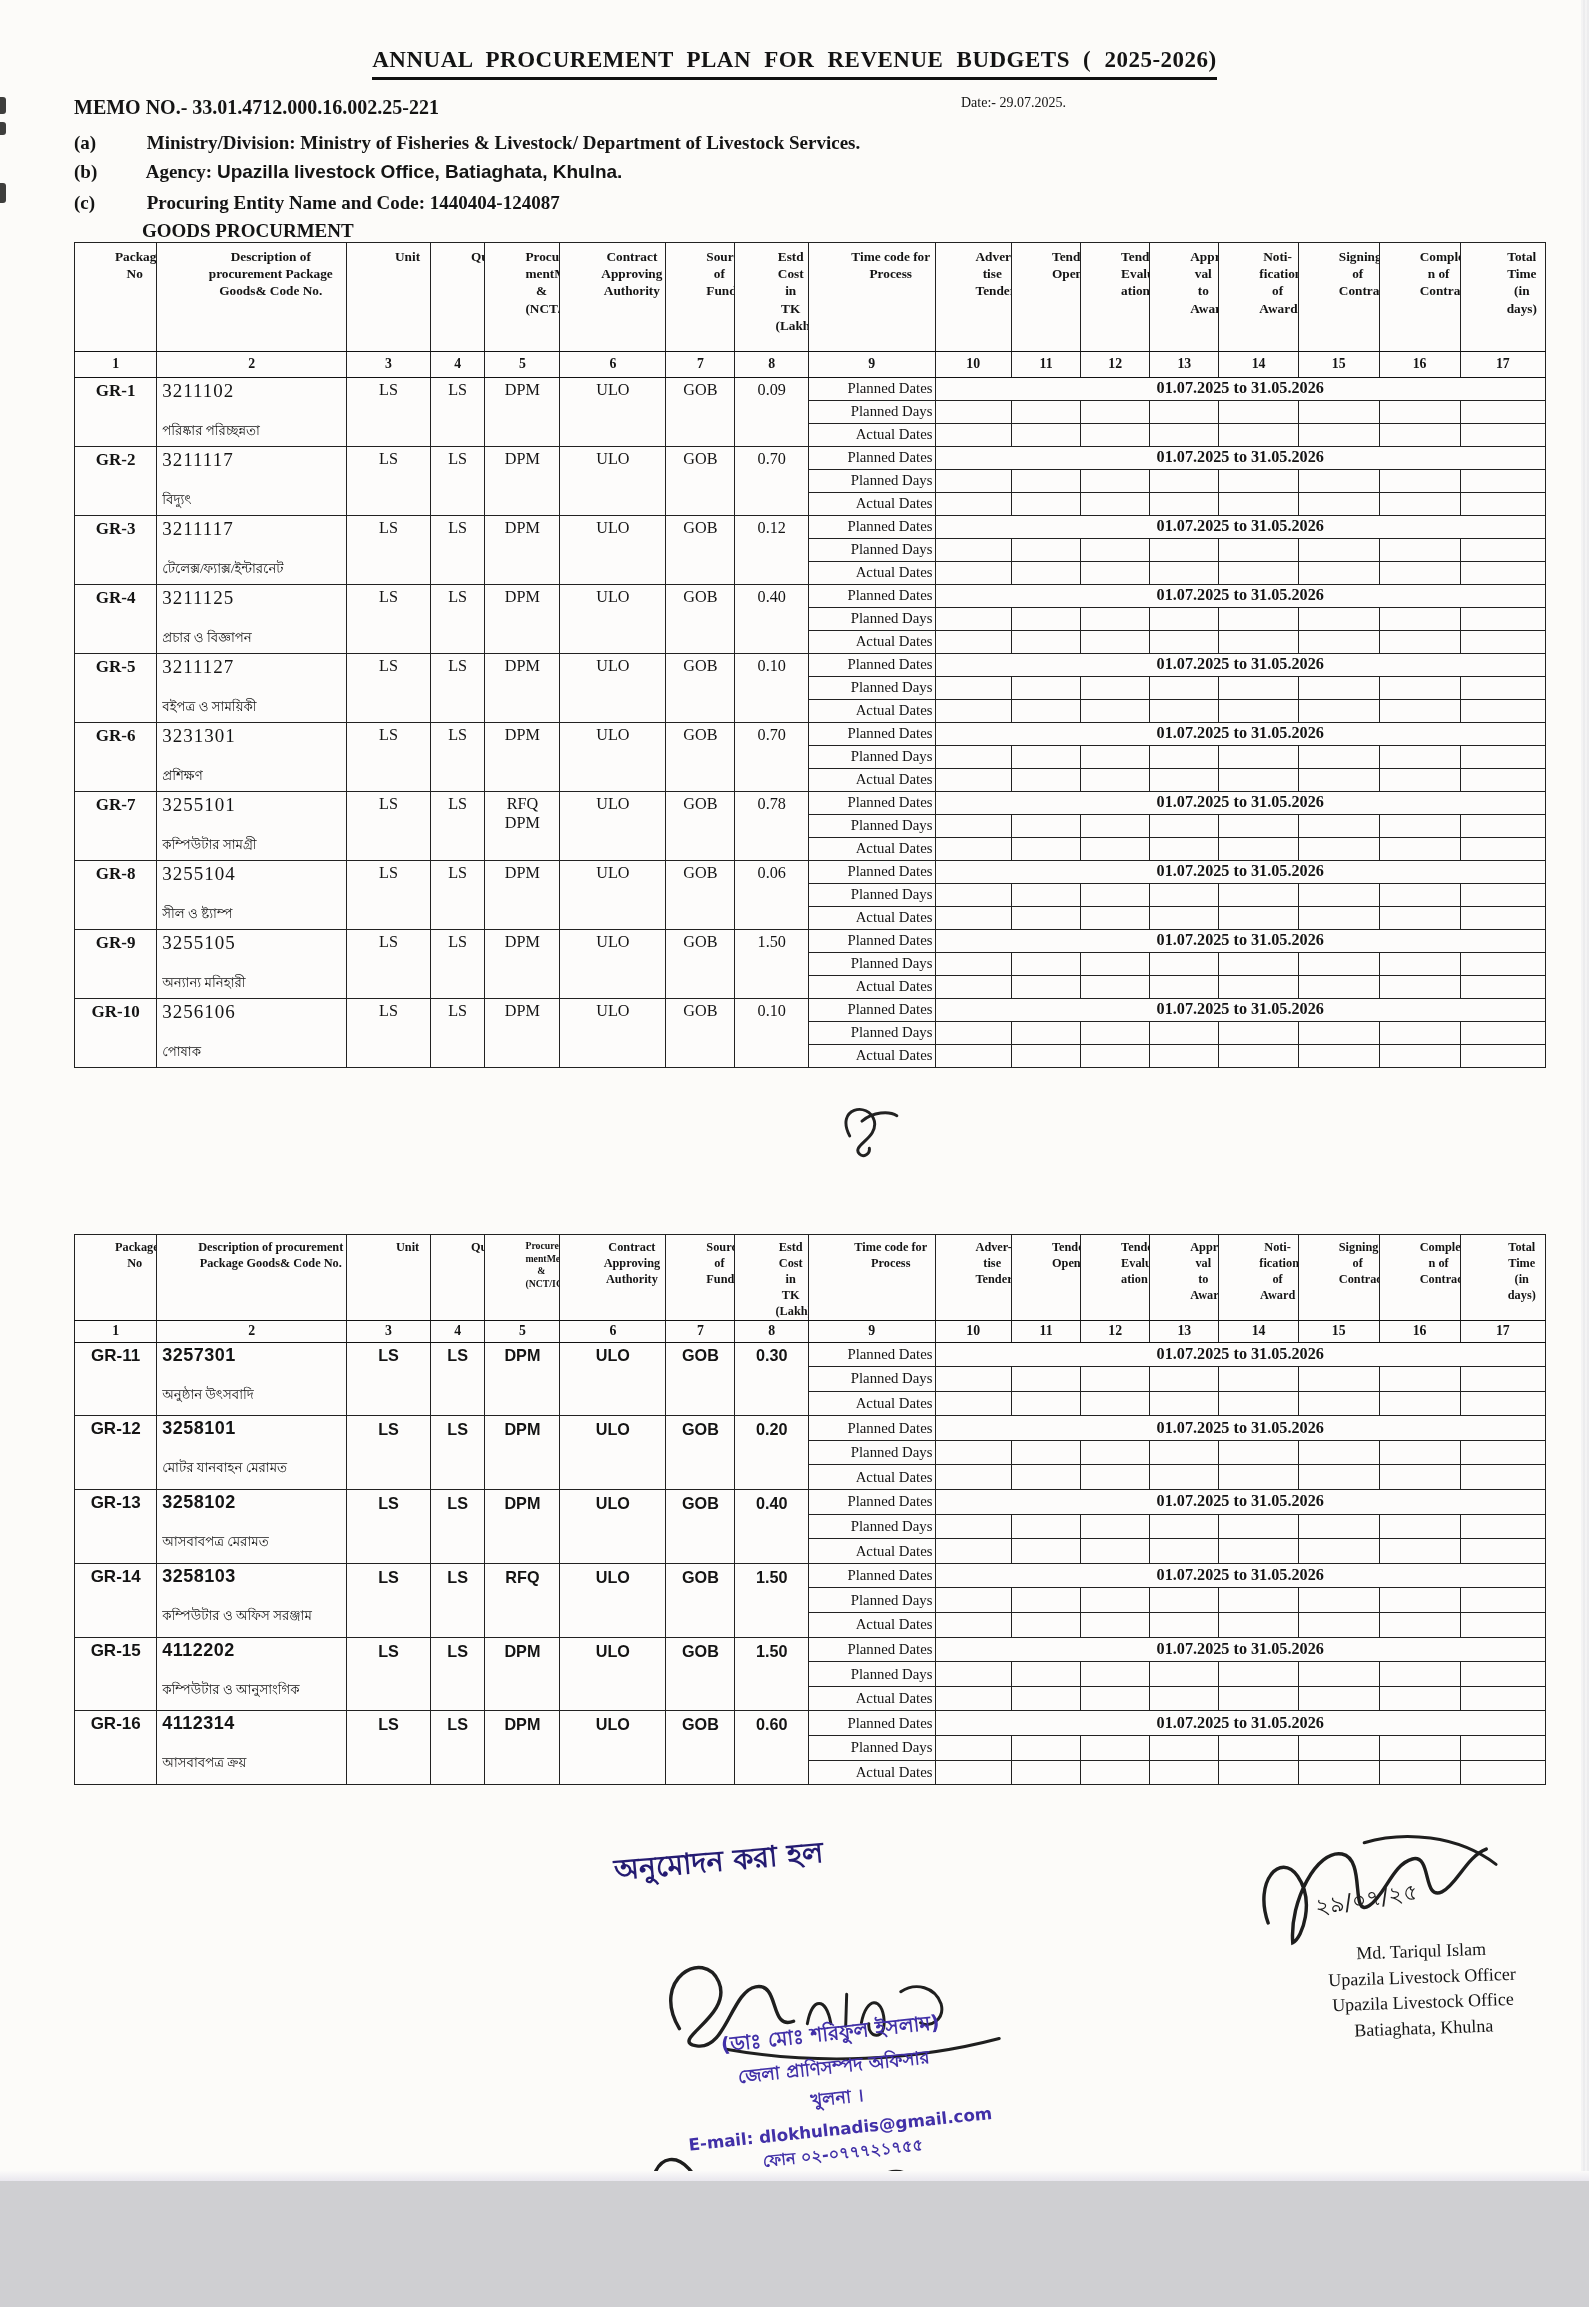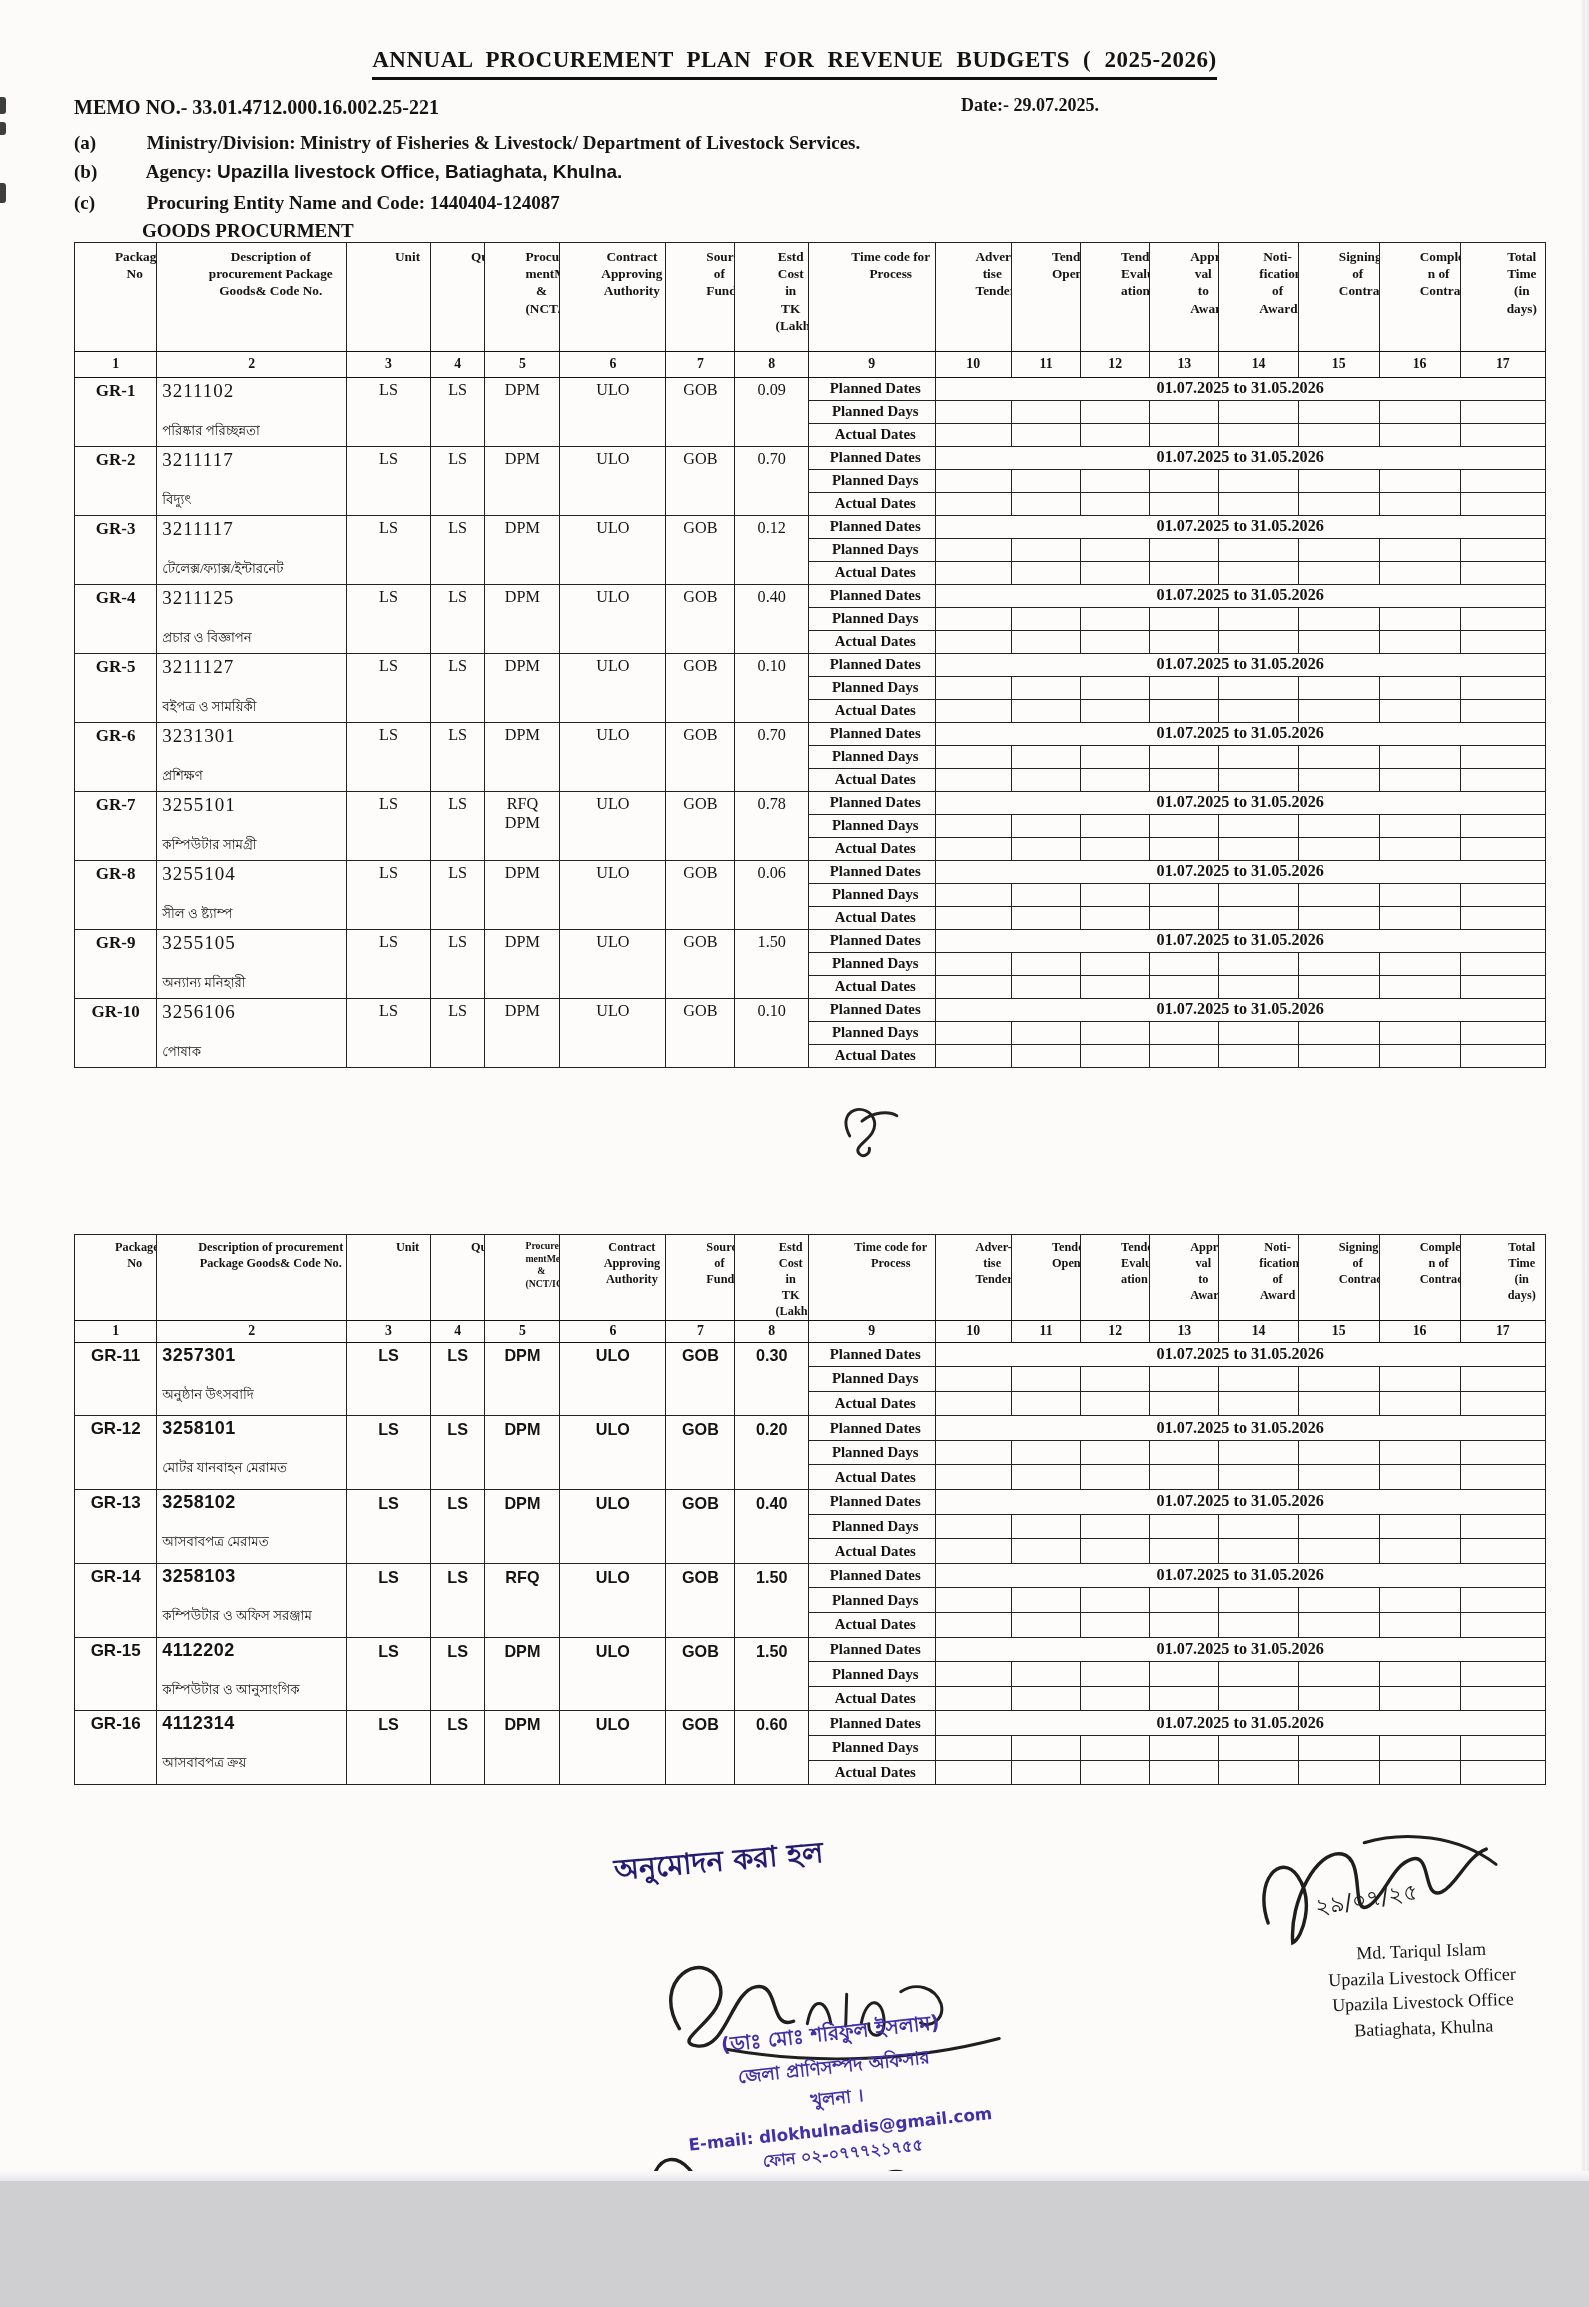--- a/index.html
+++ b/index.html
@@ -3,21 +3,21 @@
 <meta charset="utf-8">
 <style>
   html,body{margin:0;padding:0;background:#cfcfd2;}
   .page{position:relative;width:1589px;height:2181px;background:#fcfbf9;
         font-family:"Liberation Serif",serif;color:#141414;overflow:hidden;}
   
   .title{position:absolute;left:0;top:47px;width:100%;text-align:center;}
   .title span{display:inline-block;font-size:23px;font-weight:bold;letter-spacing:0.5px;
         word-spacing:6.9px;border-bottom:3px solid #101010;padding-bottom:3.9px;}
   .memoline{position:absolute;left:74px;top:96px;font-size:20px;font-weight:bold;}
-  .dateline{position:absolute;left:961px;top:95px;font-size:18px;font-weight:bold;}
+  .dateline{position:absolute;left:961px;top:95px;font-size:14px;font-weight:normal;}
   .hitem{position:absolute;left:74px;font-size:19px;font-weight:bold;}
   .hitem .key{display:inline-block;width:68px;font-weight:bold;}
   .hitem .val{font-weight:bold;}
   .sans{font-family:"Liberation Sans",sans-serif;font-size:19px;}
   .goods{position:absolute;left:142px;top:220px;font-size:19px;font-weight:bold;}
   
   table{position:absolute;left:74px;width:1472px;border-collapse:collapse;table-layout:fixed;
         background:#fdfcfb;}
   .t1{top:242px;}
   .t2{top:1234px;}
@@ -30,21 +30,21 @@
   .t1 tbody tr{height:23px;} .t2 tbody tr{height:24.6px;}
   thead tr.hd th{border-bottom:1.5px solid #111;}
   thead tr.nums td{border-top:1.5px solid #111;border-bottom:1.5px solid #111;}
   td.pno{font-size:17px;font-weight:bold;text-align:center;vertical-align:top;padding-top:3px;}
   td.desc{vertical-align:top;text-align:left;padding:2px 4.9px;}
   .code{display:block;font-size:19px;letter-spacing:1px;}
   .bn{display:block;font-size:13.3px;margin-top:19px;font-family:Liberation Serif, serif;}
   td.v{font-size:16.2px;text-align:center;vertical-align:top;padding-top:3.9px;}
   .t2 td.pno,.t2 .code,.t2 td.v{font-family:"Liberation Sans",sans-serif;font-weight:bold;}
   .t2 .code{font-size:18px;letter-spacing:0.5px;}
-  td.tl{font-size:14.8px;font-weight:bold;text-align:center;padding-left:9px;vertical-align:middle;}
+  td.tl{font-size:14.8px;font-weight:normal;text-align:right;padding-left:9px;vertical-align:middle;}
   td.rng{font-size:16.2px;font-weight:bold;text-align:center;vertical-align:middle;}
   td.e{background:transparent;}
   
   .approve{position:absolute;left:614px;top:1840px;font-size:28.6px;font-weight:bold;
         color:#241b72;transform:rotate(-5deg);font-family:"DejaVu Sans",sans-serif;}
   .sig{position:absolute;}
   .sig svg{display:block;}
   .ink-date{position:absolute;font-family:"DejaVu Sans",sans-serif;color:#222;}
   .rdate{left:1315px;top:1882px;font-size:22.6px;transform:rotate(-9deg);}
   .rblock{position:absolute;left:1275px;top:1939px;width:295px;text-align:center;

